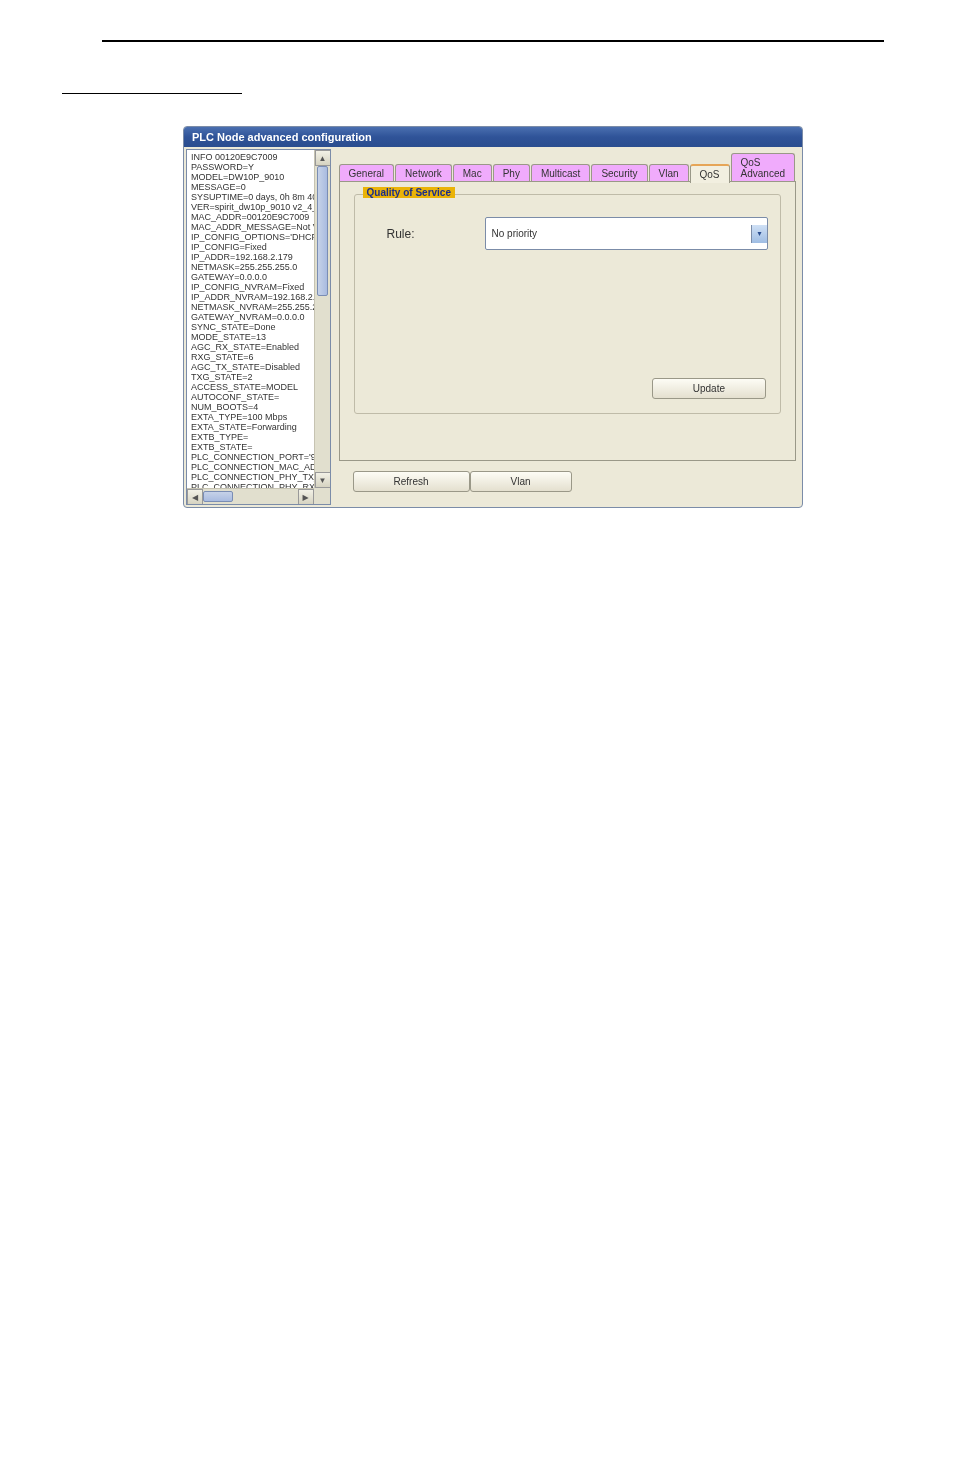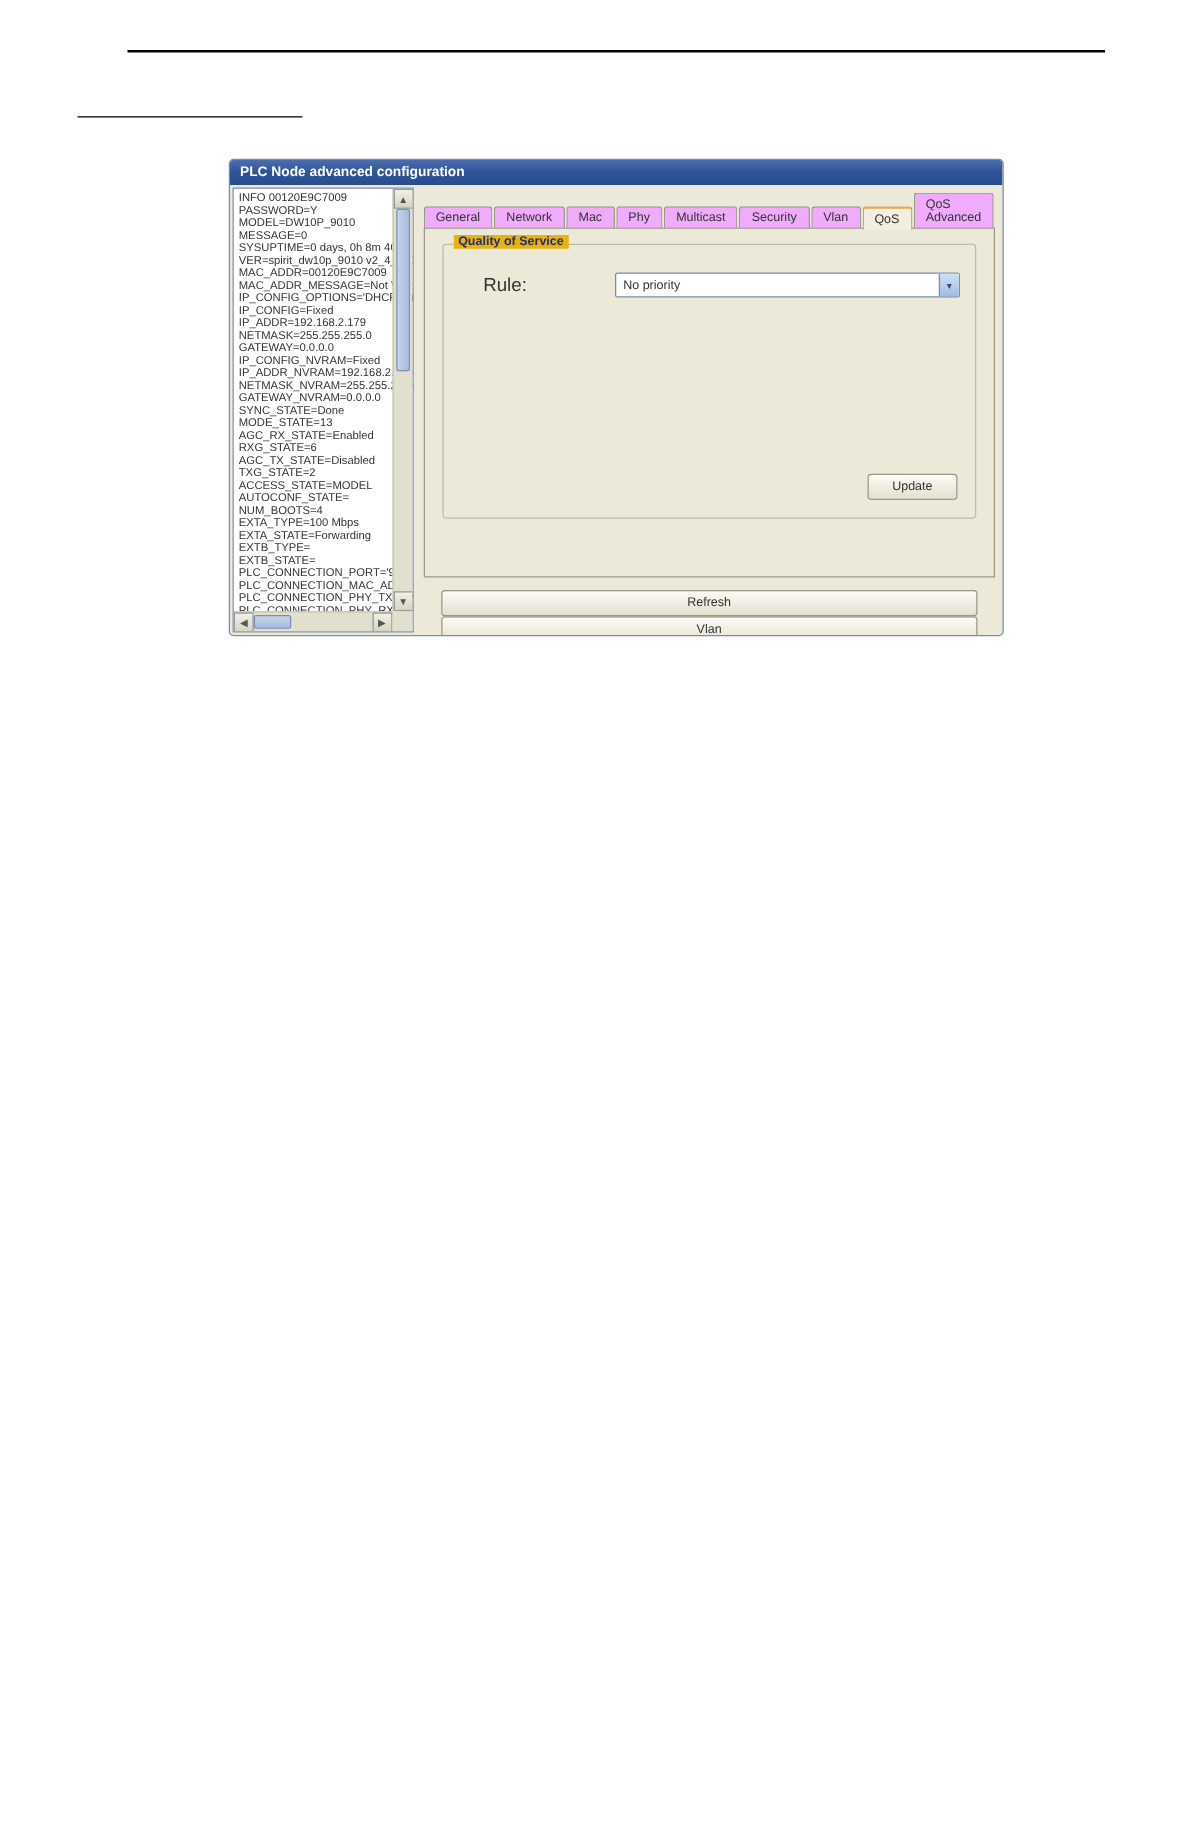--- a/index.html
+++ b/index.html
@@ -197,32 +197,32 @@
       font-weight: bold;
       font-size: 10px;
       color: #1a2d8a;
     }
     .rule-row {
       display: flex;
       align-items: center;
       margin-top: 6px;
     }
     .rule-label {
-      font-size: 15px;
+      font-size: 12px;
       color: #333;
       margin-left: 20px;
       margin-right: 70px;
     }
     .select-wrap {
       flex: 1;
       display: flex;
       align-items: center;
       background: #fff;
       border: 1px solid #7b8ca8;
-      height: 20px;
+      height: 33px;
       border-radius: 2px;
       position: relative;
     }
     .select-value {
       flex: 1;
       padding: 0 6px;
       font-size: 10px;
       color: #333;
     }
     .select-arrow {
@@ -233,35 +233,34 @@
       display: flex;
       align-items: center;
       justify-content: center;
       font-size: 8px;
       color: #2a4d8f;
     }
     .btn {
       background: linear-gradient(#fdfcf5,#e4e0cf);
       border: 1px solid #9a9888;
       border-radius: 3px;
-      padding: 4px 19px;
+      padding: 4px 40px;
       font-size: 10px;
       color: #333;
       cursor: pointer;
     }
     .update-btn-wrap {
       position: absolute;
       right: 14px;
       bottom: 14px;
     }
     .bottom-buttons {
       display: flex;
       justify-content: flex-start;
       padding: 10px 14px 6px;
-      flex-direction: column;
     }
   </style>
 </head>
 <body>
 
 <div class="page-wrap">
   <div class="top-line"></div>
   <div class="section-underline"></div>
 
   <div class="dialog">

